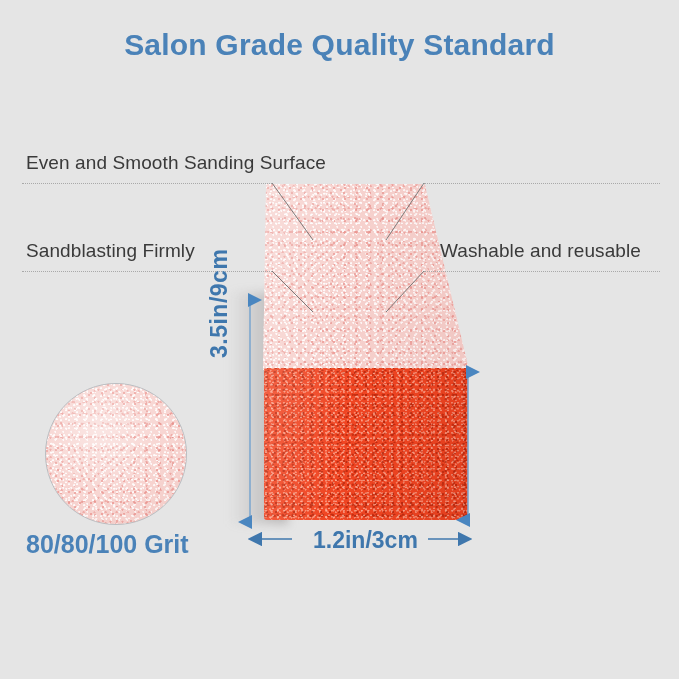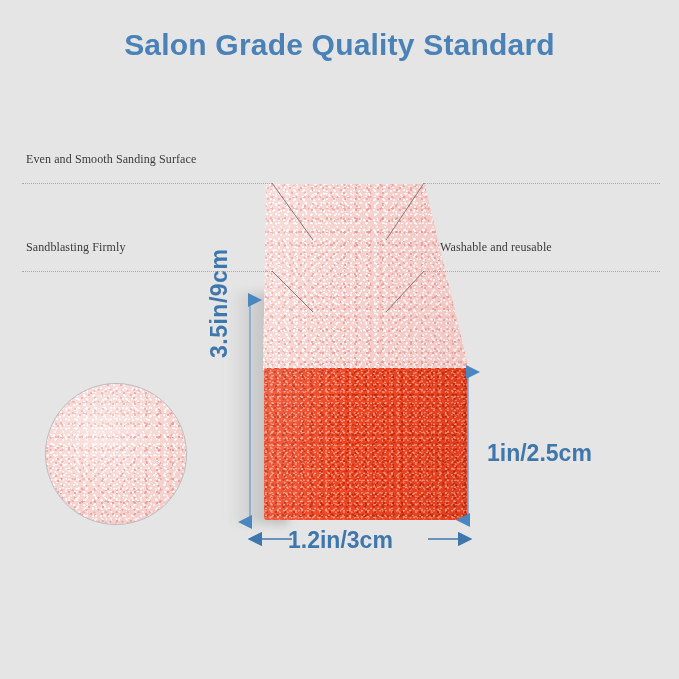--- a/index.html
+++ b/index.html
@@ -26,25 +26,24 @@
     font-size: 30px;
     font-weight: 600;
     letter-spacing: 0.2px;
     color: #4a82b8;
     white-space: nowrap;
   }
 
   
   .callout {
     position: absolute;
-    font-size: 12px;
+    font-size: 19px;
     color: #3a3a3a;
     white-space: nowrap;
     letter-spacing: 0.1px;
-    font-family: Liberation Serif, serif;
   }
   #label-even      { left: 26px;  top: 152px; }
   #label-notcrack  { left: 424px; top: 152px; }
   #label-sandblast { left: 26px;  top: 240px; }
   #label-washable  { left: 440px; top: 240px; }
 
   
   .dotline {
     position: absolute;
     height: 0;
@@ -188,21 +187,21 @@
     top: 358px;
     transform: rotate(-90deg);
     transform-origin: left top;
     letter-spacing: 0.5px;
   }
   #dim-right-text {
     left: 487px;
     top: 440px;
   }
   #dim-bottom-text {
-    left: 288px;
+    left: 313px;
     top: 527px;
   }
   #dims {
     position: absolute;
     left: 0; top: 0;
     width: 679px; height: 679px;
     pointer-events: none;
   }
 </style>
 </head>
@@ -238,20 +237,21 @@
   </svg>
 
   <div class="callout" id="label-even">Even and Smooth Sanding Surface</div>
   <div class="callout" id="label-sandblast">Sandblasting Firmly</div>
   <div class="callout" id="label-washable">Washable and reusable</div>
 
   <div id="grit-circle">
     <div class="grain-pink"></div>
     <div id="grit-sheen"></div>
   </div>
+  <div id="grit-label">80/80/100 Grit</div>
 
   <svg id="dims" viewBox="0 0 679 679">
     <defs>
       <marker id="arrUp" markerWidth="9" markerHeight="9" refX="4.5" refY="7.5" orient="auto">
         <path d="M4.5 0 L9 9 L0 9 Z" fill="#4a86c0"></path>
       </marker>
       <marker id="arrDn" markerWidth="9" markerHeight="9" refX="4.5" refY="1.5" orient="auto">
         <path d="M4.5 9 L0 0 L9 0 Z" fill="#4a86c0"></path>
       </marker>
       <marker id="arrL" markerWidth="9" markerHeight="9" refX="1.5" refY="4.5" orient="auto">
@@ -264,16 +264,15 @@
 
     <line x1="250" y1="300" x2="250" y2="522" stroke="#7fa8cf" stroke-width="1.6" marker-start="url(#arrUp)" marker-end="url(#arrDn)"></line>
 
     <line x1="468" y1="372" x2="468" y2="520" stroke="#7fa8cf" stroke-width="1.6" marker-start="url(#arrUp)" marker-end="url(#arrDn)"></line>
 
     <line x1="250" y1="539" x2="292" y2="539" stroke="#3f77ad" stroke-width="1.6" marker-start="url(#arrL)"></line>
     <line x1="428" y1="539" x2="470" y2="539" stroke="#3f77ad" stroke-width="1.6" marker-end="url(#arrR)"></line>
   </svg>
 
   <div class="dimtext" id="dim-height-text">3.5in/9cm</div>
-  <div class="dimtext" id="dim-right-text">1in/2.5cm</div>
   <div class="dimtext" id="dim-bottom-text">1.2in/3cm</div>
 
 </div>
 
 </body></html>

